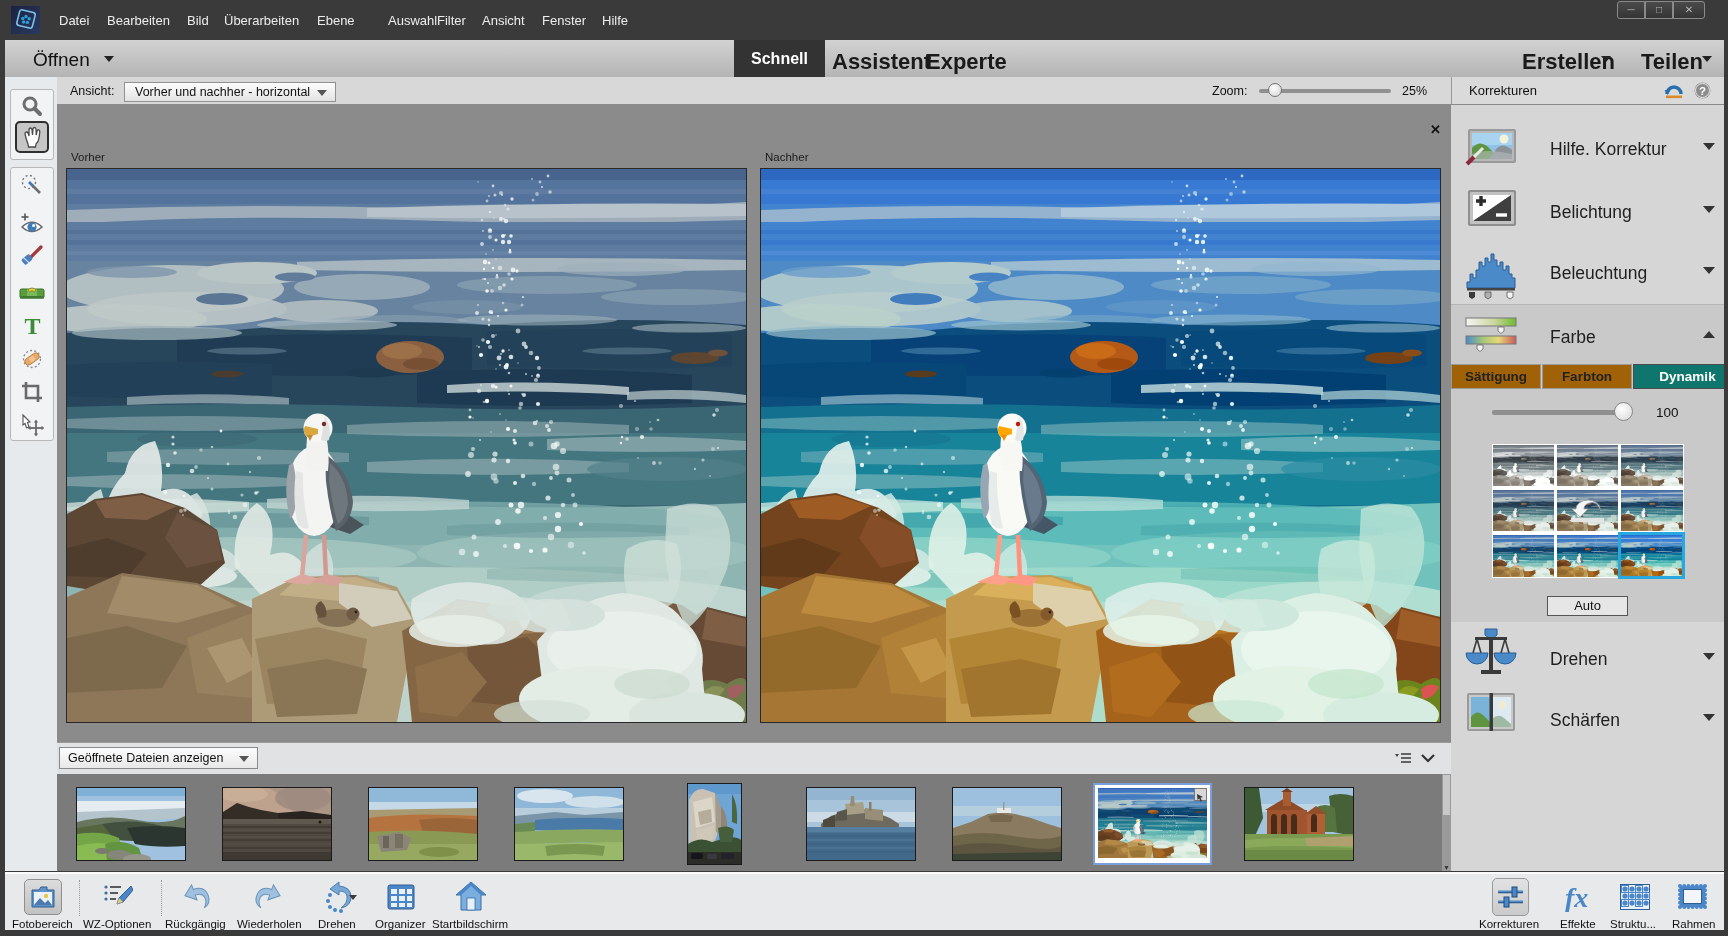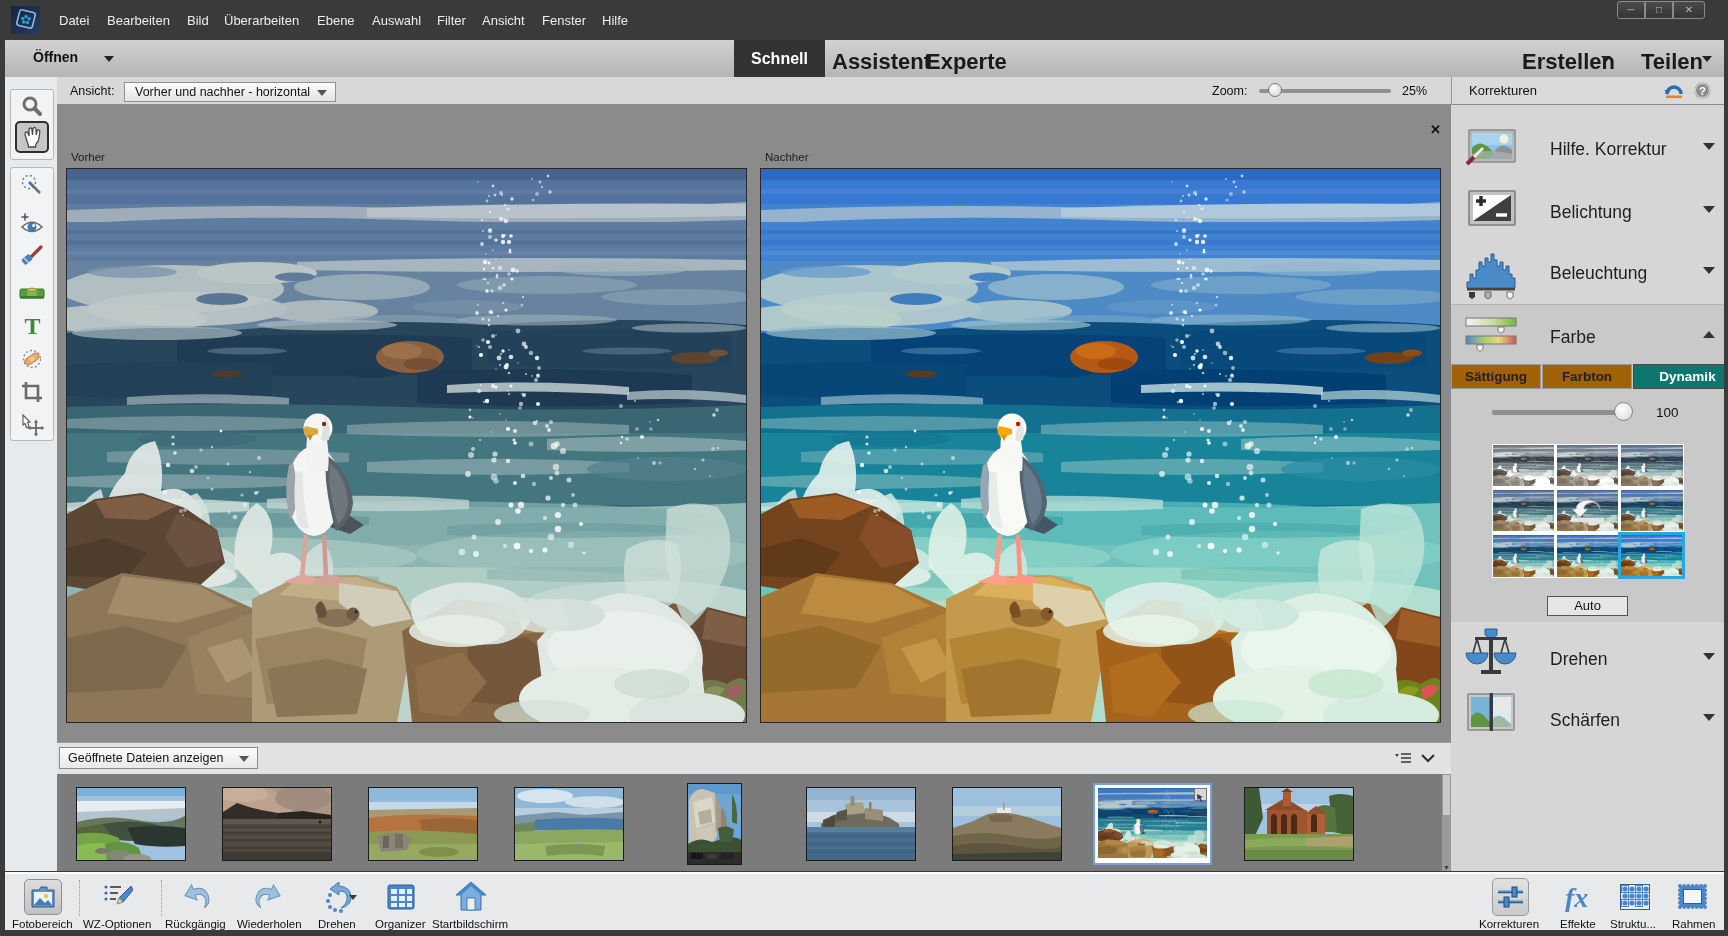--- a/index.html
+++ b/index.html
@@ -4,21 +4,21 @@
 *{margin:0;padding:0;box-sizing:border-box}
 html,body{width:1728px;height:936px;overflow:hidden}
 body{background:#3a3a3a;font-family:"Liberation Sans",sans-serif;position:relative}
 
 #menubar{position:absolute;left:0;top:0;width:1728px;height:40px;background:#3a3a3a}
 #logo{position:absolute;left:11px;top:6px;width:29px;height:28px;background:linear-gradient(135deg,#1a2340,#2a3a60)}
 .mi{position:absolute;top:13px;font-size:13px;color:#ededed}
 .winbtn{position:absolute;top:1px;height:18px;border:1px solid #8a8a8a;background:linear-gradient(#4a4a4a,#353535);color:#b8b8b8;font-size:10px;text-align:center;line-height:16px}
 
 #openbar{position:absolute;left:5px;top:40px;width:1719px;height:37px;background:linear-gradient(#d2d2d2,#b4b4b4)}
-#openlbl{position:absolute;left:28px;top:9px;font-size:14px;font-weight:bold;color:#111}
+#openlbl{position:absolute;left:28px;top:9px;font-size:19px;font-weight:normal;color:#111}
 .tabtxt{position:absolute;top:9px;font-size:22px;font-weight:bold;color:#1a1a1a}
 #tabschnell{position:absolute;left:729px;top:0;width:91px;height:37px;background:#333;color:#fff;font-size:16px;font-weight:bold;text-align:center;line-height:37px}
 .dtri{display:inline-block;width:0;height:0;border-left:5px solid transparent;border-right:5px solid transparent;border-top:6px solid #222}
 
 #ansichtbar{position:absolute;left:5px;top:77px;width:1446px;height:28px;background:#d8d8d8;border-bottom:1px solid #8a8a8a}
 #ansichtdd{position:absolute;left:119px;top:5px;width:212px;height:20px;background:linear-gradient(#fdfdfd,#e3e3e3);border:1px solid #909090;font-size:12.5px;color:#111;line-height:18px;padding-left:10px}
 
 #toolcol{position:absolute;left:5px;top:77px;width:52px;height:794px;background:#e7eaec}
 .tgroup{position:absolute;left:5px;width:44px;background:#f1f3f5;border:1px solid #b8b8b8;border-radius:3px}
 
@@ -426,21 +426,21 @@
           <circle cx="16.4" cy="16.4" r="1.7"></circle>
           <circle cx="18.2" cy="12.8" r="1.7"></circle>
       </g>
     </svg>
   </div>
   <span class="mi" style="left:59px">Datei</span>
   <span class="mi" style="left:107px">Bearbeiten</span>
   <span class="mi" style="left:187px">Bild</span>
   <span class="mi" style="left:224px">Überarbeiten</span>
   <span class="mi" style="left:317px">Ebene</span>
-  <span class="mi" style="left:372px">Auswahl</span>
+  <span class="mi" style="left:388px">Auswahl</span>
   <span class="mi" style="left:437px">Filter</span>
   <span class="mi" style="left:482px">Ansicht</span>
   <span class="mi" style="left:542px">Fenster</span>
   <span class="mi" style="left:602px">Hilfe</span>
   <div class="winbtn" style="left:1617px;width:28px;border-radius:3px 0 0 3px">─</div>
   <div class="winbtn" style="left:1645px;width:28px">□</div>
   <div class="winbtn" style="left:1673px;width:32px;border-radius:0 3px 3px 0">✕</div>
 </div>
 
 <div id="openbar">

